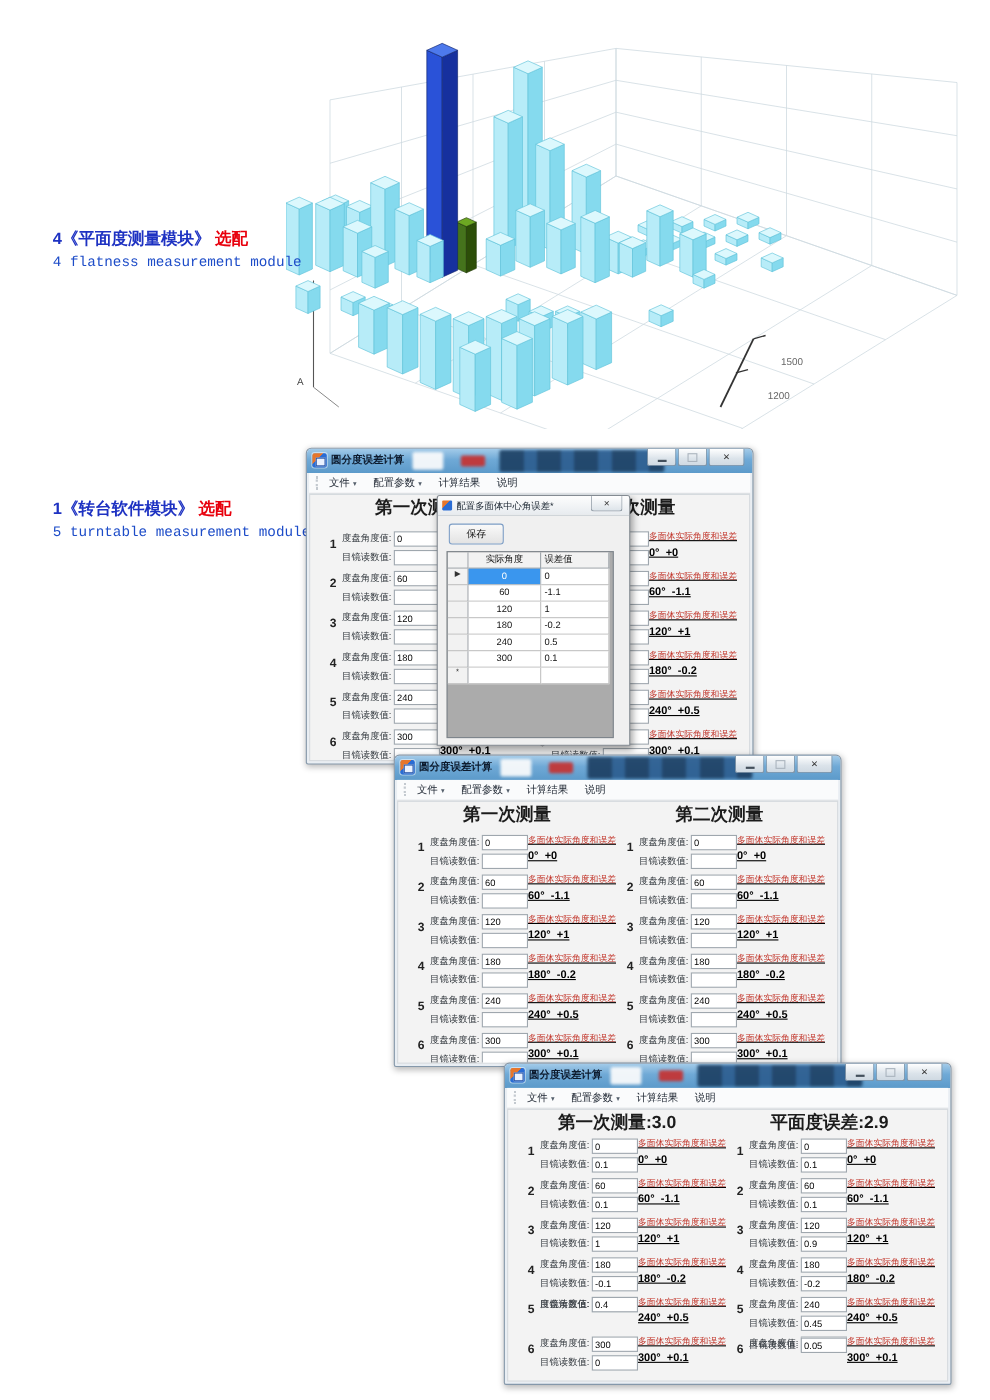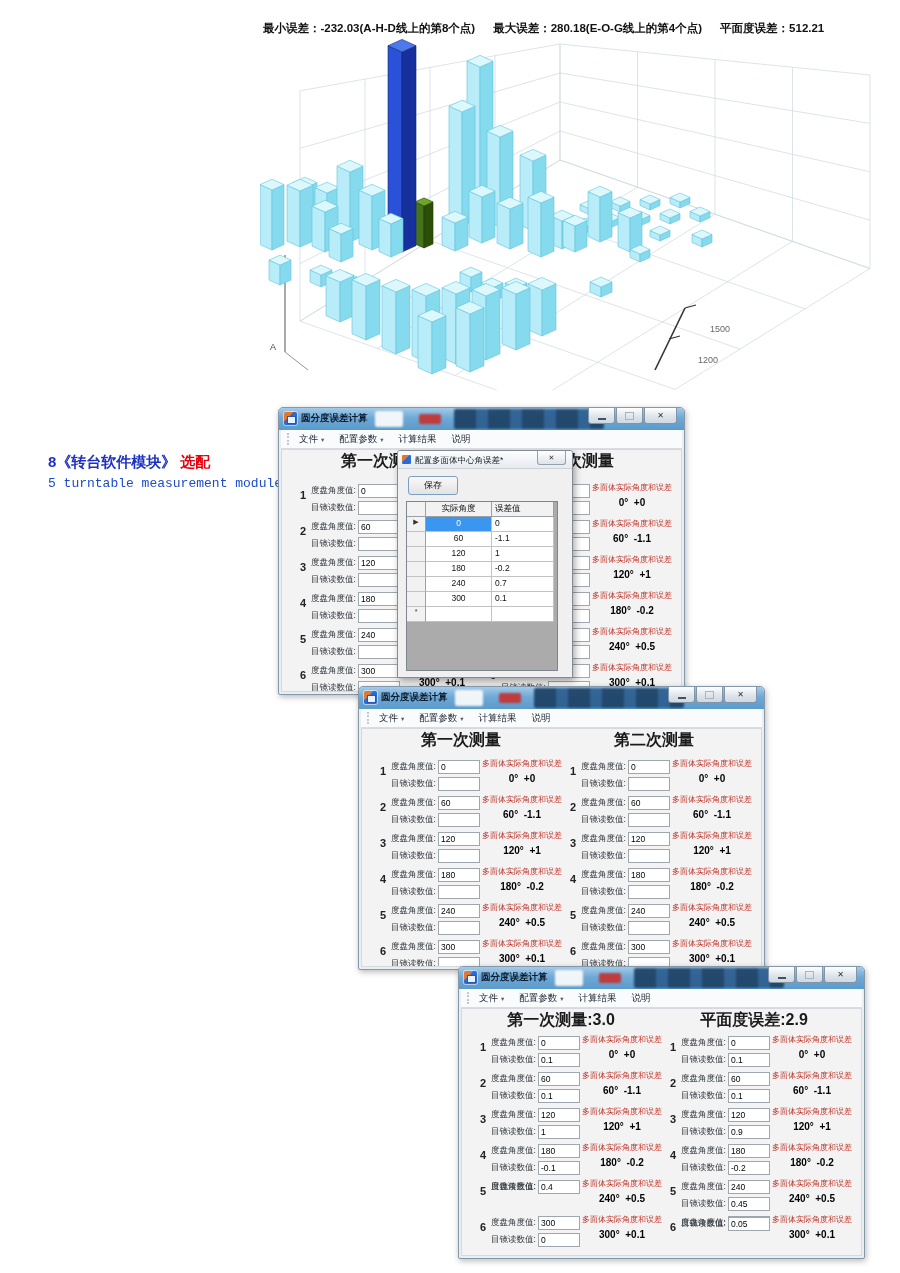--- a/index.html
+++ b/index.html
@@ -44,21 +44,21 @@
   .marrow{font-size:6.5px;color:#55606c;margin-left:3px;}
   .client{position:absolute;left:2px;right:2px;top:41px;bottom:2px;background:#f3f3f3;
           border:1px solid #d5dade;overflow:hidden;}
   .hdg{position:absolute;font-size:16px;font-weight:bold;color:#1b1b1b;text-align:center;white-space:nowrap;}
   .grp{position:absolute;width:190px;height:34px;}
   .gnum{position:absolute;left:0;top:8px;width:11px;text-align:right;font-size:11px;font-weight:bold;color:#222;}
   .gline{position:absolute;left:16px;height:15px;white-space:nowrap;}
   .glbl{display:inline-block;width:47px;font-size:8.5px;color:#30363c;vertical-align:middle;overflow:hidden;}
   .ginput{display:inline-block;width:36px;height:12px;border:1px solid #9fa7ae;background:#fff;
           font-size:8.5px;padding:0 2px;vertical-align:middle;font-family:inherit;}
-  .res{position:absolute;width:84px;text-align:center;}
+  .res{position:absolute;width:84px;text-align:left;text-decoration:underline;}
   .rlbl{font-size:8px;color:#c13126;white-space:nowrap;}
   .rval{font-size:10px;font-weight:bold;color:#000;margin-top:4px;white-space:pre;}
   
   .dlg{position:absolute;left:115px;top:0;width:174px;height:226px;background:#f0f0f0;
        border:1px solid #848b92;border-radius:3px 3px 0 0;box-shadow:2px 3px 7px rgba(0,0,0,.35);z-index:5;}
   .dlg-tbar{position:absolute;left:0;top:0;right:0;height:17px;border-radius:2px 2px 0 0;
             background:linear-gradient(#fdfdfd,#e7ebef);border-bottom:1px solid #cdd2d6;}
   .dlg-ico{position:absolute;left:4px;top:4px;width:9px;height:9px;border-radius:1px;
            background:linear-gradient(135deg,#e6762c 0 40%,#2a6cd4 40%);}
   .dlg-title{position:absolute;left:17px;top:4px;font-size:8.5px;color:#15202c;white-space:nowrap;}
@@ -76,25 +76,20 @@
   .gc.head{background:#f2f2f2;border-right:1px solid #9aa0a6;border-bottom:1px solid #9aa0a6;}
   .gc.corner{width:19px;background:#f2f2f2;border-right:1px solid #9aa0a6;text-align:center;font-size:7px;color:#333;}
   .gc.c1{width:66px;text-align:center;}  .gc.c2{width:62px;}
   .gc.sel{background:#3a96ee;color:#fff;}
 </style>
 </head>
 <body>
 
 <div id="page">
 
-  <div id="stats">
-    <span><span>最小误差：</span><span>-232.03(A-H-D线上的第8个点)</span></span>
-    <span><span>最大误差：</span><span>280.18(E-O-G线上的第4个点)</span></span>
-    <span><span>平面度误差：</span><span>512.21</span></span>
-  </div>
 
   <svg id="chart3d" width="640" height="352" viewBox="0 0 640 352">
       <line x1="300" y1="6" x2="300" y2="122" stroke="#cdd9e0" stroke-width="0.7"></line>
       <line x1="40" y1="52.8" x2="300" y2="6" stroke="#cdd9e0" stroke-width="0.7"></line>
       <line x1="300" y1="6" x2="300" y2="122" stroke="#cdd9e0" stroke-width="0.7"></line>
       <line x1="300" y1="6" x2="610" y2="37" stroke="#cdd9e0" stroke-width="0.7"></line>
       <line x1="300" y1="122" x2="40" y2="283.2" stroke="#cdd9e0" stroke-width="0.7"></line>
       <line x1="300" y1="122" x2="610" y2="230.5" stroke="#cdd9e0" stroke-width="0.7"></line>
       <line x1="235" y1="17.7" x2="235" y2="162.3" stroke="#cdd9e0" stroke-width="0.7"></line>
       <line x1="40" y1="110.4" x2="300" y2="35" stroke="#cdd9e0" stroke-width="0.7"></line>
@@ -282,22 +277,26 @@
       <polygon points="196,326 210,319.7 210,249.7 196,256" fill="#85daee" stroke="#62c4da" stroke-width="0.6" stroke-linejoin="round"></polygon>
       <polygon points="196,256 210,249.7 196,243.39999999999998 182,249.7" fill="#dcf8fd" stroke="#62c4da" stroke-width="0.6" stroke-linejoin="round"></polygon>
       <polygon points="196,327.7 210,334 210,276 196,269.7" fill="#b7ecf8" stroke="#62c4da" stroke-width="0.6" stroke-linejoin="round"></polygon>
       <polygon points="210,334 224,327.7 224,269.7 210,276" fill="#85daee" stroke="#62c4da" stroke-width="0.6" stroke-linejoin="round"></polygon>
       <polygon points="210,276 224,269.7 210,263.4 196,269.7" fill="#dcf8fd" stroke="#62c4da" stroke-width="0.6" stroke-linejoin="round"></polygon>
       <polygon points="158,329.7 172,336 172,284 158,277.7" fill="#b7ecf8" stroke="#62c4da" stroke-width="0.6" stroke-linejoin="round"></polygon>
       <polygon points="172,336 186,329.7 186,277.7 172,284" fill="#85daee" stroke="#62c4da" stroke-width="0.6" stroke-linejoin="round"></polygon>
       <polygon points="172,284 186,277.7 172,271.4 158,277.7" fill="#dcf8fd" stroke="#62c4da" stroke-width="0.6" stroke-linejoin="round"></polygon>
     </svg>
 
+  <div class="section" style="top:208px;">
+    <div class="sec-zh"><span>4《平面度测量模块》</span><span class="hl">选配</span></div>
+    <div class="sec-en">4 flatness measurement module</div>
+  </div>
   <div class="section" style="top:453px;">
-    <div class="sec-zh"><span>8《转台软件模块》</span><span class="hl">选配</span></div>
+    <div class="sec-zh"><span>1《转台软件模块》</span><span class="hl">选配</span></div>
     <div class="sec-en">5 turntable measurement module</div>
   </div>
 
   <div id="windows">
       <div class="win" style="left: 278px; top: 407px; width: 405px; height: 286px; z-index: 1;">
         <div class="tbar">
           <span class="tb-ico"></span>
           <span class="tb-title">圆分度误差计算</span>
           <div class="blob blob-w"></div>
           <div class="blob blob-r"></div>
@@ -459,21 +458,21 @@
                 <div class="gc c2">1</div>
               </div>
               <div class="grow">
                 <div class="gc corner"></div>
                 <div class="gc c1">180</div>
                 <div class="gc c2">-0.2</div>
               </div>
               <div class="grow">
                 <div class="gc corner"></div>
                 <div class="gc c1">240</div>
-                <div class="gc c2">0.7</div>
+                <div class="gc c2">0.5</div>
               </div>
               <div class="grow">
                 <div class="gc corner"></div>
                 <div class="gc c1">300</div>
                 <div class="gc c2">0.1</div>
               </div>
               <div class="grow">
                 <div class="gc corner">*</div>
                 <div class="gc c1"></div>
                 <div class="gc c2"></div>

